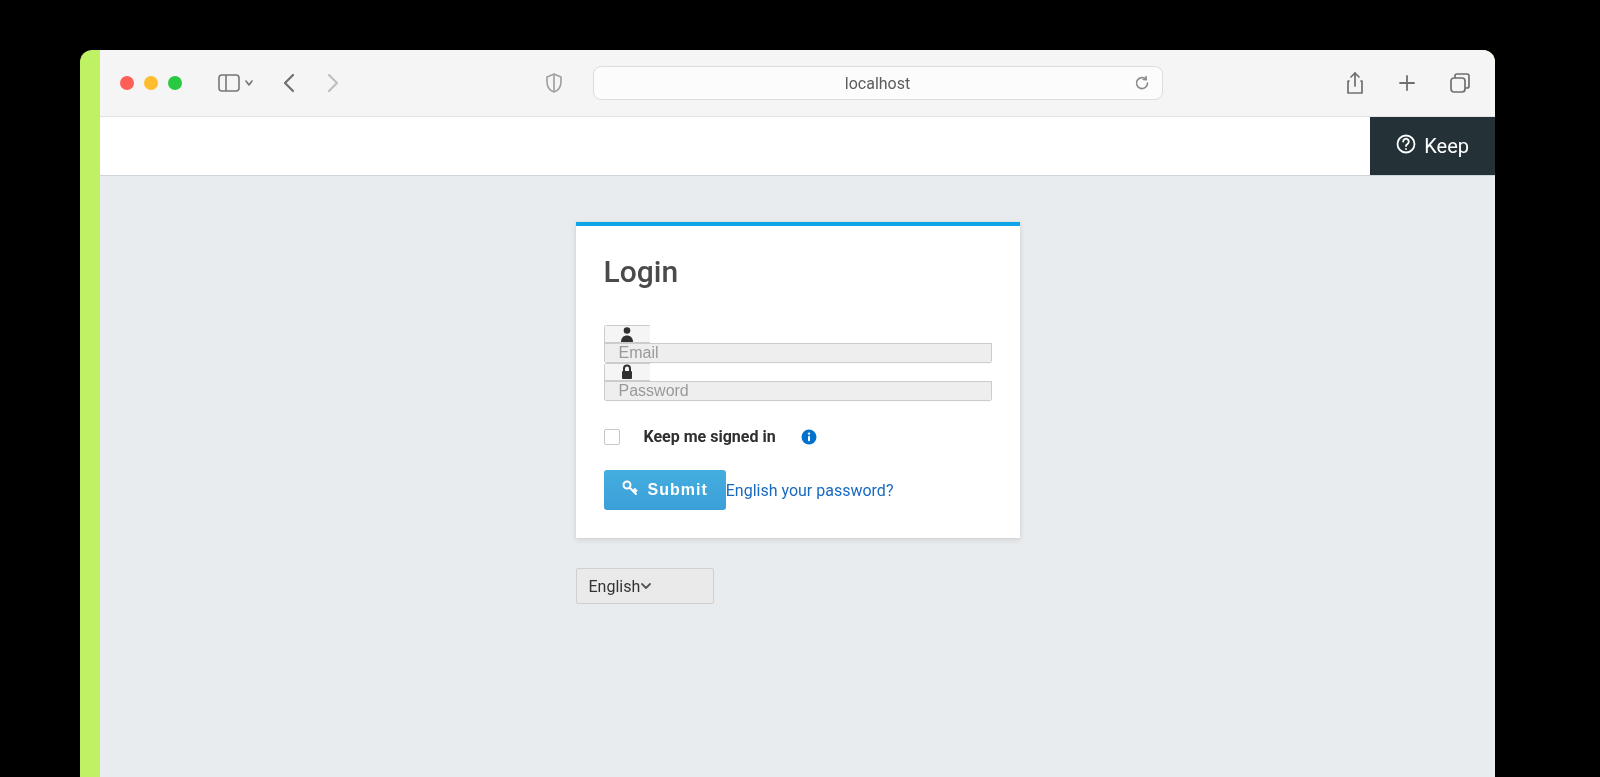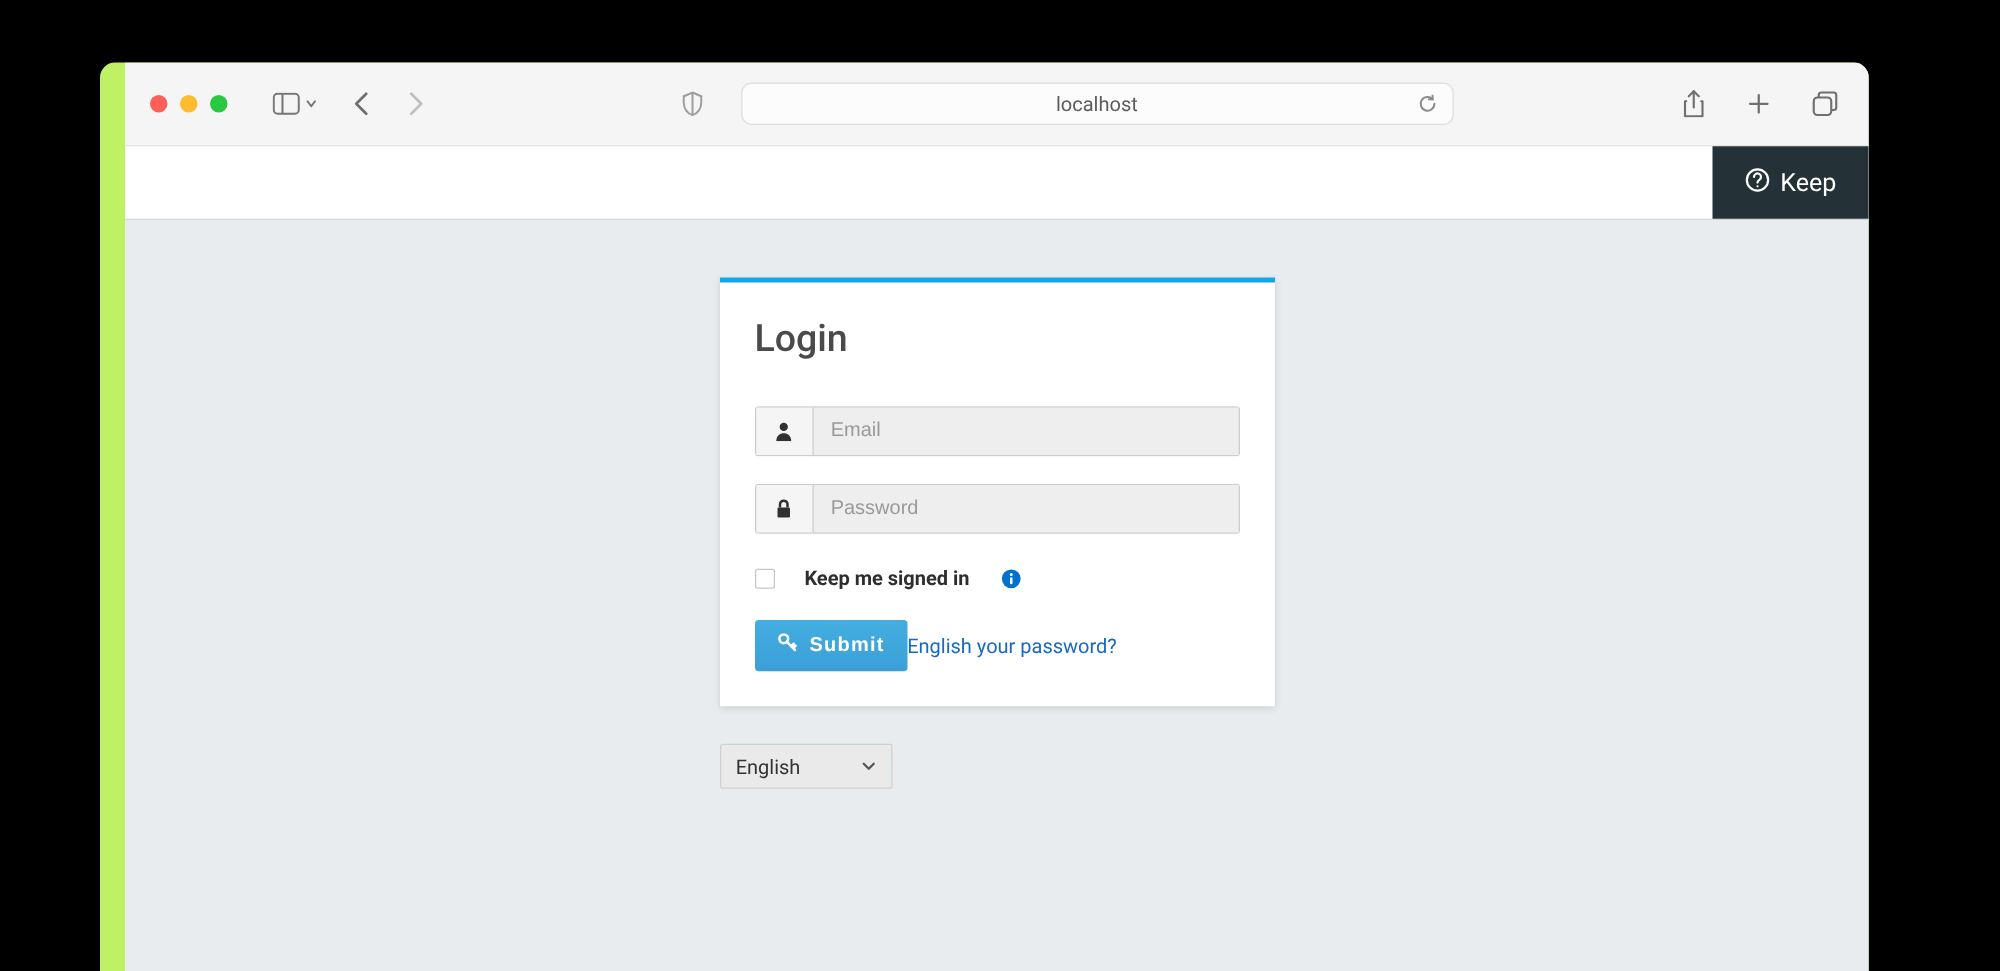--- a/index.html
+++ b/index.html
@@ -110,24 +110,24 @@
       padding: 28px 28px 28px 28px;
     }
     .login-title {
       font-size: 30px;
       font-weight: 500;
       color: #4a4a4a;
       margin-bottom: 36px;
     }
     .input-group {
       display: flex;
-      margin-bottom: 22px;
       border-radius: 3px;
       overflow: hidden;
       box-shadow: 0 1px 0 rgba(0,0,0,0.02);
+      flex-direction: column;
     }
     .input-addon {
       width: 46px;
       background: #f5f5f5;
       border: 1px solid #ccc;
       border-right: none;
       display: flex;
       align-items: center;
       justify-content: center;
       color: #313131;
@@ -187,21 +187,21 @@
       margin-top: 30px;
     }
     .lang-select {
       width: 138px;
       height: 36px;
       background: #eaeaea;
       border: 1px solid #d0d0d0;
       border-radius: 2px;
       display: flex;
       align-items: center;
-      justify-content: space-between;
+      justify-content: flex-start;
       padding: 0 12px;
       font-size: 16px;
       color: #333;
       cursor: pointer;
     }
   </style>
 </head>
 <body>
 
 <div class="browser-window">

